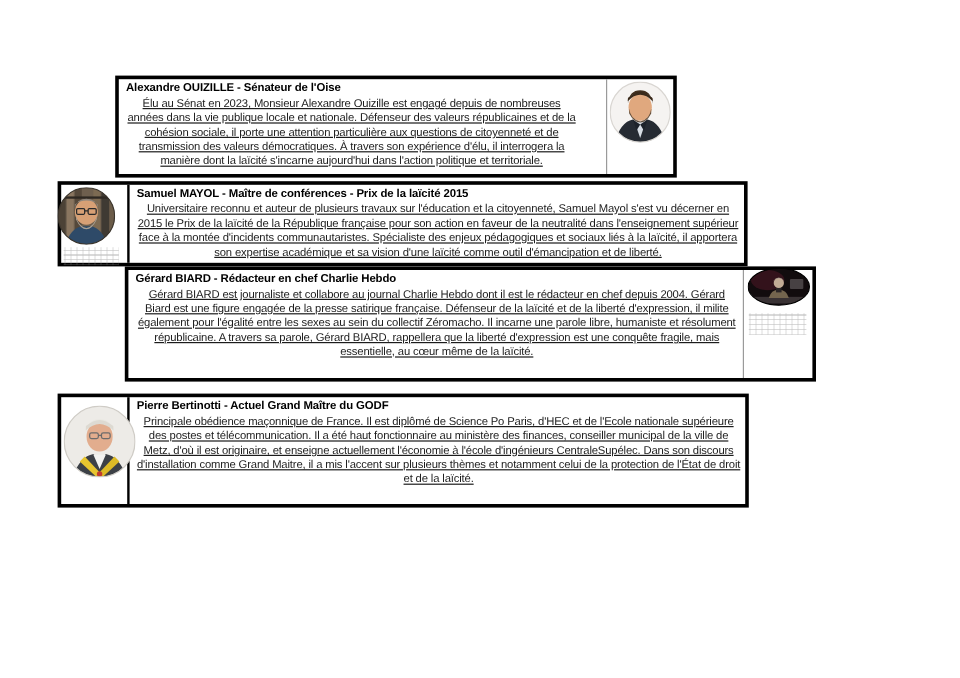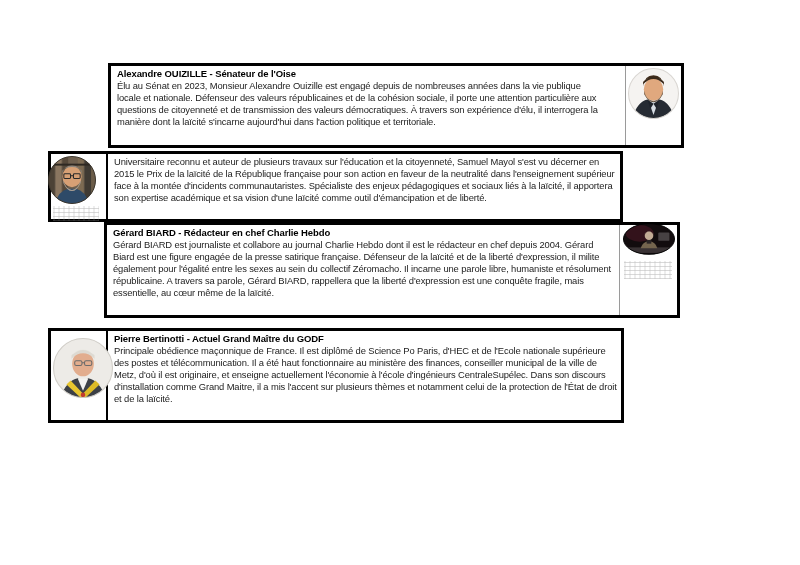--- a/index.html
+++ b/index.html
@@ -1,28 +1,28 @@
 <!DOCTYPE html>
 <html><head>
 <meta charset="utf-8">
 <style>
   html,body{margin:0;padding:0;background:#ffffff;}
   .page{
     position:relative;width:800px;height:565px;background:#ffffff;overflow:hidden;
     font-family:"Liberation Sans","DejaVu Sans",sans-serif;color:#1c1c1c;
   }
   .panel{position:absolute;border:3px solid #000;box-sizing:border-box;background:#fff;display:flex;}
-  .p1{left:108px;top:63px;width:576px;height:85px;gap:20px;}
+  .p1{left:96px;top:63px;width:468px;height:85px;gap:20px;}
   .p2{left:48px;top:151px;width:575px;height:71px;}
   .p3{left:104px;top:222px;width:576px;height:96px;}
   .p4{left:48px;top:328px;width:576px;height:95px;}
 
   .textcell{flex:1 1 auto;padding:2px 4px 2px 6px;overflow:hidden;}
   .title{font-weight:bold;font-size:9.5px;line-height:12px;color:#000;letter-spacing:-.1px;white-space:nowrap;}
-  .bio{font-size:9.4px;line-height:11.9px;letter-spacing:-.12px;text-align:left;}
+  .bio{font-size:9.4px;line-height:11.9px;letter-spacing:-.12px;text-align:center;text-decoration:underline;}
 
   .photocell{flex:0 0 auto;position:relative;}
   .photocell.thin-left{border-left:1px solid #9a9a9a;width:55px;}
   .photocell.thick-right{border-right:2px solid #000;width:55px;}
 
   .avatar{display:block;}
   .av-abs{position:absolute;}
 
   .wm{
     position:absolute;
@@ -88,20 +88,21 @@
           <path d="M16,25 Q18,34 25,35.5 Q32,34 34,25 L34,28 Q30,36.5 25,36.5 Q20,36.5 16,28 Z" fill="#a89f93"></path>
           <rect x="16.5" y="18.5" width="7" height="5" rx="1" fill="none" stroke="#2a2a2a" stroke-width="1.1"></rect>
           <rect x="26.5" y="18.5" width="7" height="5" rx="1" fill="none" stroke="#2a2a2a" stroke-width="1.1"></rect>
           <line x1="23.5" y1="20.5" x2="26.5" y2="20.5" stroke="#2a2a2a" stroke-width="1.1"></line>
         </g>
         <circle cx="25" cy="25" r="24.5" fill="none" stroke="#3a342c" stroke-width="1"></circle>
       </svg>
       <div class="wm" style="left:2px;top:52px;width:46px;height:15px"></div>
     </div>
     <div class="textcell">
+      <div class="title">Samuel MAYOL - Maître de conférences - Prix de la laïcité 2015</div>
       <div class="bio">Universitaire reconnu et auteur de plusieurs travaux sur l'éducation et la citoyenneté, Samuel Mayol s'est vu décerner en 2015 le Prix de la laïcité de la République française pour son action en faveur de la neutralité dans l'enseignement supérieur face à la montée d'incidents communautaristes. Spécialiste des enjeux pédagogiques et sociaux liés à la laïcité, il apportera son expertise académique et sa vision d'une laïcité comme outil d'émancipation et de liberté.</div>
     </div>
   </section>
 
   <section class="panel p3">
     <div class="textcell">
       <div class="title">Gérard BIARD - Rédacteur en chef Charlie Hebdo</div>
       <div class="bio">Gérard BIARD est journaliste et collabore au journal Charlie Hebdo dont il est le rédacteur en chef depuis 2004. Gérard Biard est une figure engagée de la presse satirique française. Défenseur de la laïcité et de la liberté d'expression, il milite également pour l'égalité entre les sexes au sein du collectif Zéromacho. Il incarne une parole libre, humaniste et résolument républicaine. A travers sa parole, Gérard BIARD, rappellera que la liberté d'expression est une conquête fragile, mais essentielle, au cœur même de la laïcité.</div>
     </div>
     <div class="photocell thin-left" style="width:57px">

